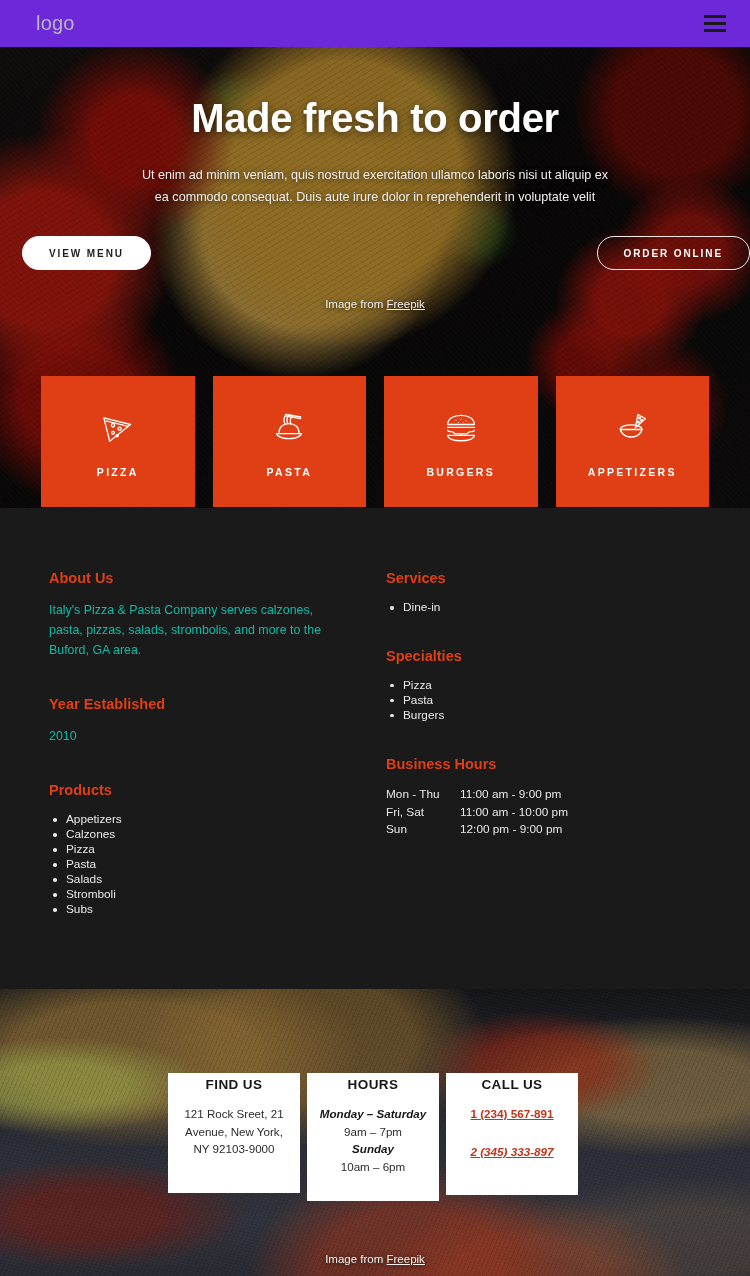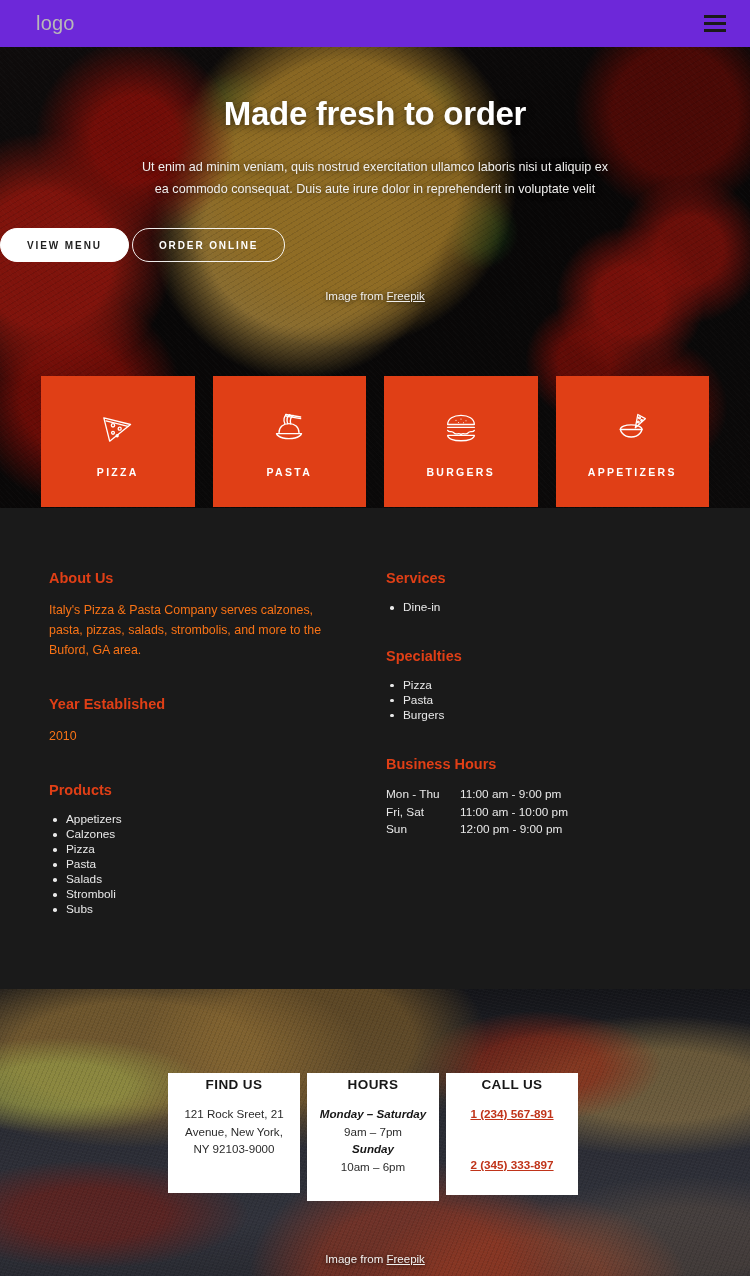--- a/index.html
+++ b/index.html
@@ -65,40 +65,41 @@
       repeating-linear-gradient(47deg, rgba(255,255,255,0.018) 0 1px, rgba(0,0,0,0) 1px 4px),
       repeating-linear-gradient(-31deg, rgba(0,0,0,0.10) 0 1px, rgba(0,0,0,0) 1px 5px);
   }
   .hero-scrim { position: absolute; inset: 0; background: rgba(0,0,0,0.34); }
   .hero-inner {
     position: relative;
     text-align: center;
     padding-top: 48px;
   }
   .hero-title {
-    font-size: 33px;
+    font-size: 40px;
     line-height: 1.15;
     font-weight: 700;
     color: #ffffff;
     letter-spacing: -0.3px;
     text-shadow: 0 2px 9px rgba(0,0,0,0.55);
   }
   .hero-sub {
     width: 470px;
     margin: 23px auto 0;
     font-size: 12.6px;
     line-height: 1.78;
     color: #f0efee;
     text-shadow: 0 1px 6px rgba(0,0,0,0.6);
   }
   .hero-buttons {
     margin-top: 27px;
     display: flex;
-    justify-content: flex-start;
+    justify-content: space-between;
     gap: 3px;
+    padding-left: 22px;
   }
   .btn {
     font-size: 10px;
     letter-spacing: 1.9px;
     font-weight: 700;
     padding: 0 26px;
     height: 34px;
     line-height: 34px;
     border-radius: 20px;
     cursor: pointer;
@@ -156,21 +157,21 @@
   .info-col.right { padding-left: 8px; }
   .info-head {
     color: #e03f16;
     font-size: 14.5px;
     font-weight: 700;
     margin-bottom: 14px;
   }
   .info-head.spaced { margin-top: 36px; }
   .info-head.spaced-sm { margin-top: 33px; }
   .info-text {
-    color: #f97316;
+    color: #14b8a6;
     font-size: 12.4px;
     line-height: 1.62;
   }
   .info-list { list-style: none; margin-top: 2px; }
   .info-list li {
     color: #e8e8e8;
     font-size: 11.8px;
     line-height: 1.27;
     padding-left: 17px;
     position: relative;
@@ -252,21 +253,21 @@
   }
   .card-body .strong { font-weight: 700; color: #171717; font-style: italic; }
   .phone {
     display: block;
     font-size: 11.7px;
     font-weight: 700;
     color: #c0341a;
     text-decoration: underline;
     line-height: 1.5;
   }
-  .phone + .phone { margin-top: 33px; }
+  .phone + .phone { margin-top: 20px; font-style: italic; }
   .contact-credit {
     position: absolute;
     left: 0; right: 0;
     bottom: 46px;
     text-align: center;
     font-size: 11.5px;
     color: #f2f1ef;
     text-shadow: 0 1px 5px rgba(0,0,0,0.7);
   }
   .contact-credit a { color: #f2f1ef; text-decoration: underline; }

